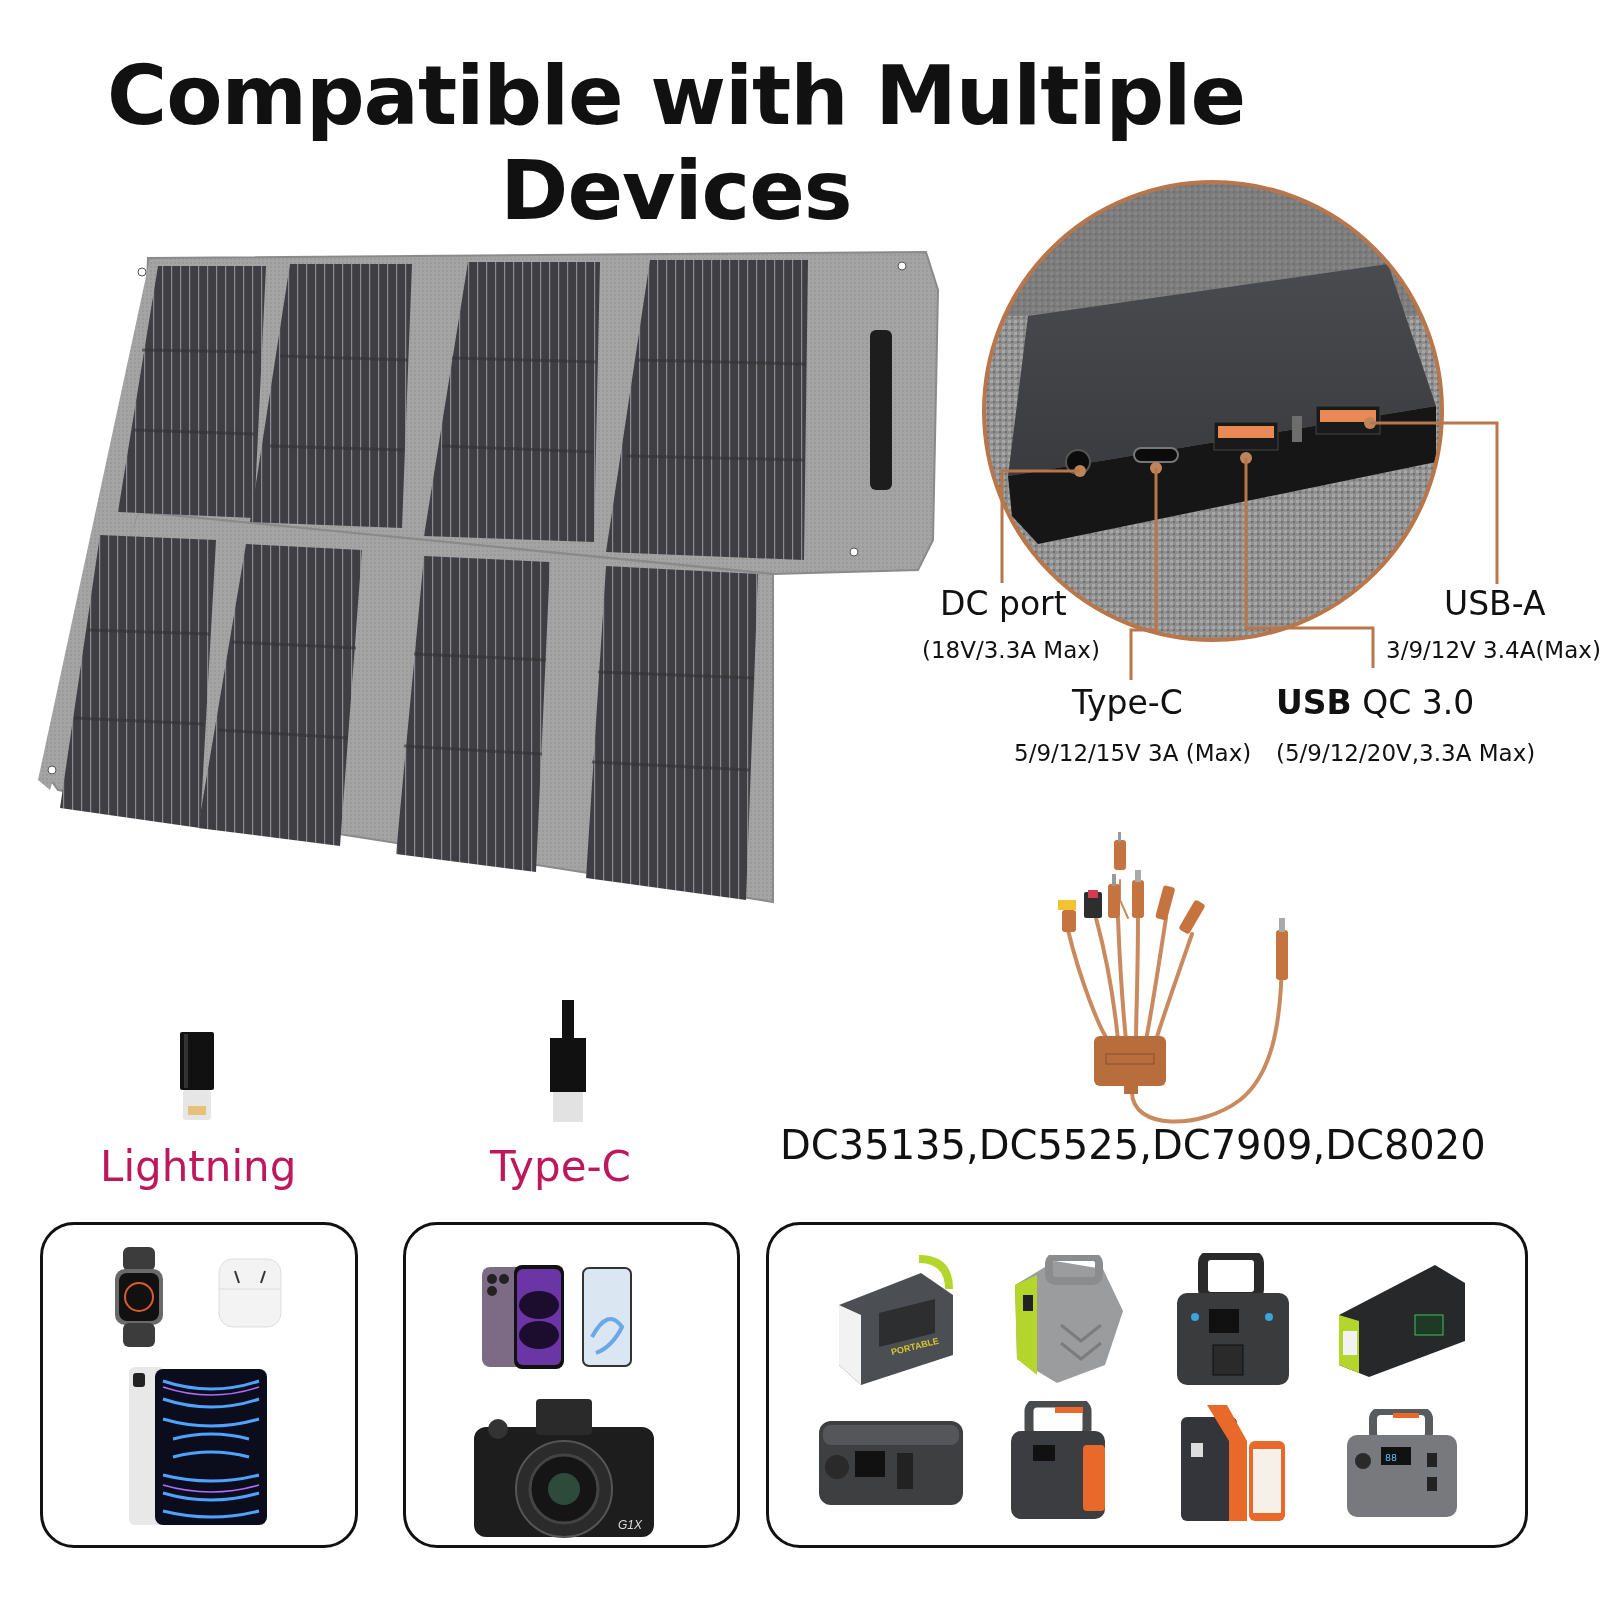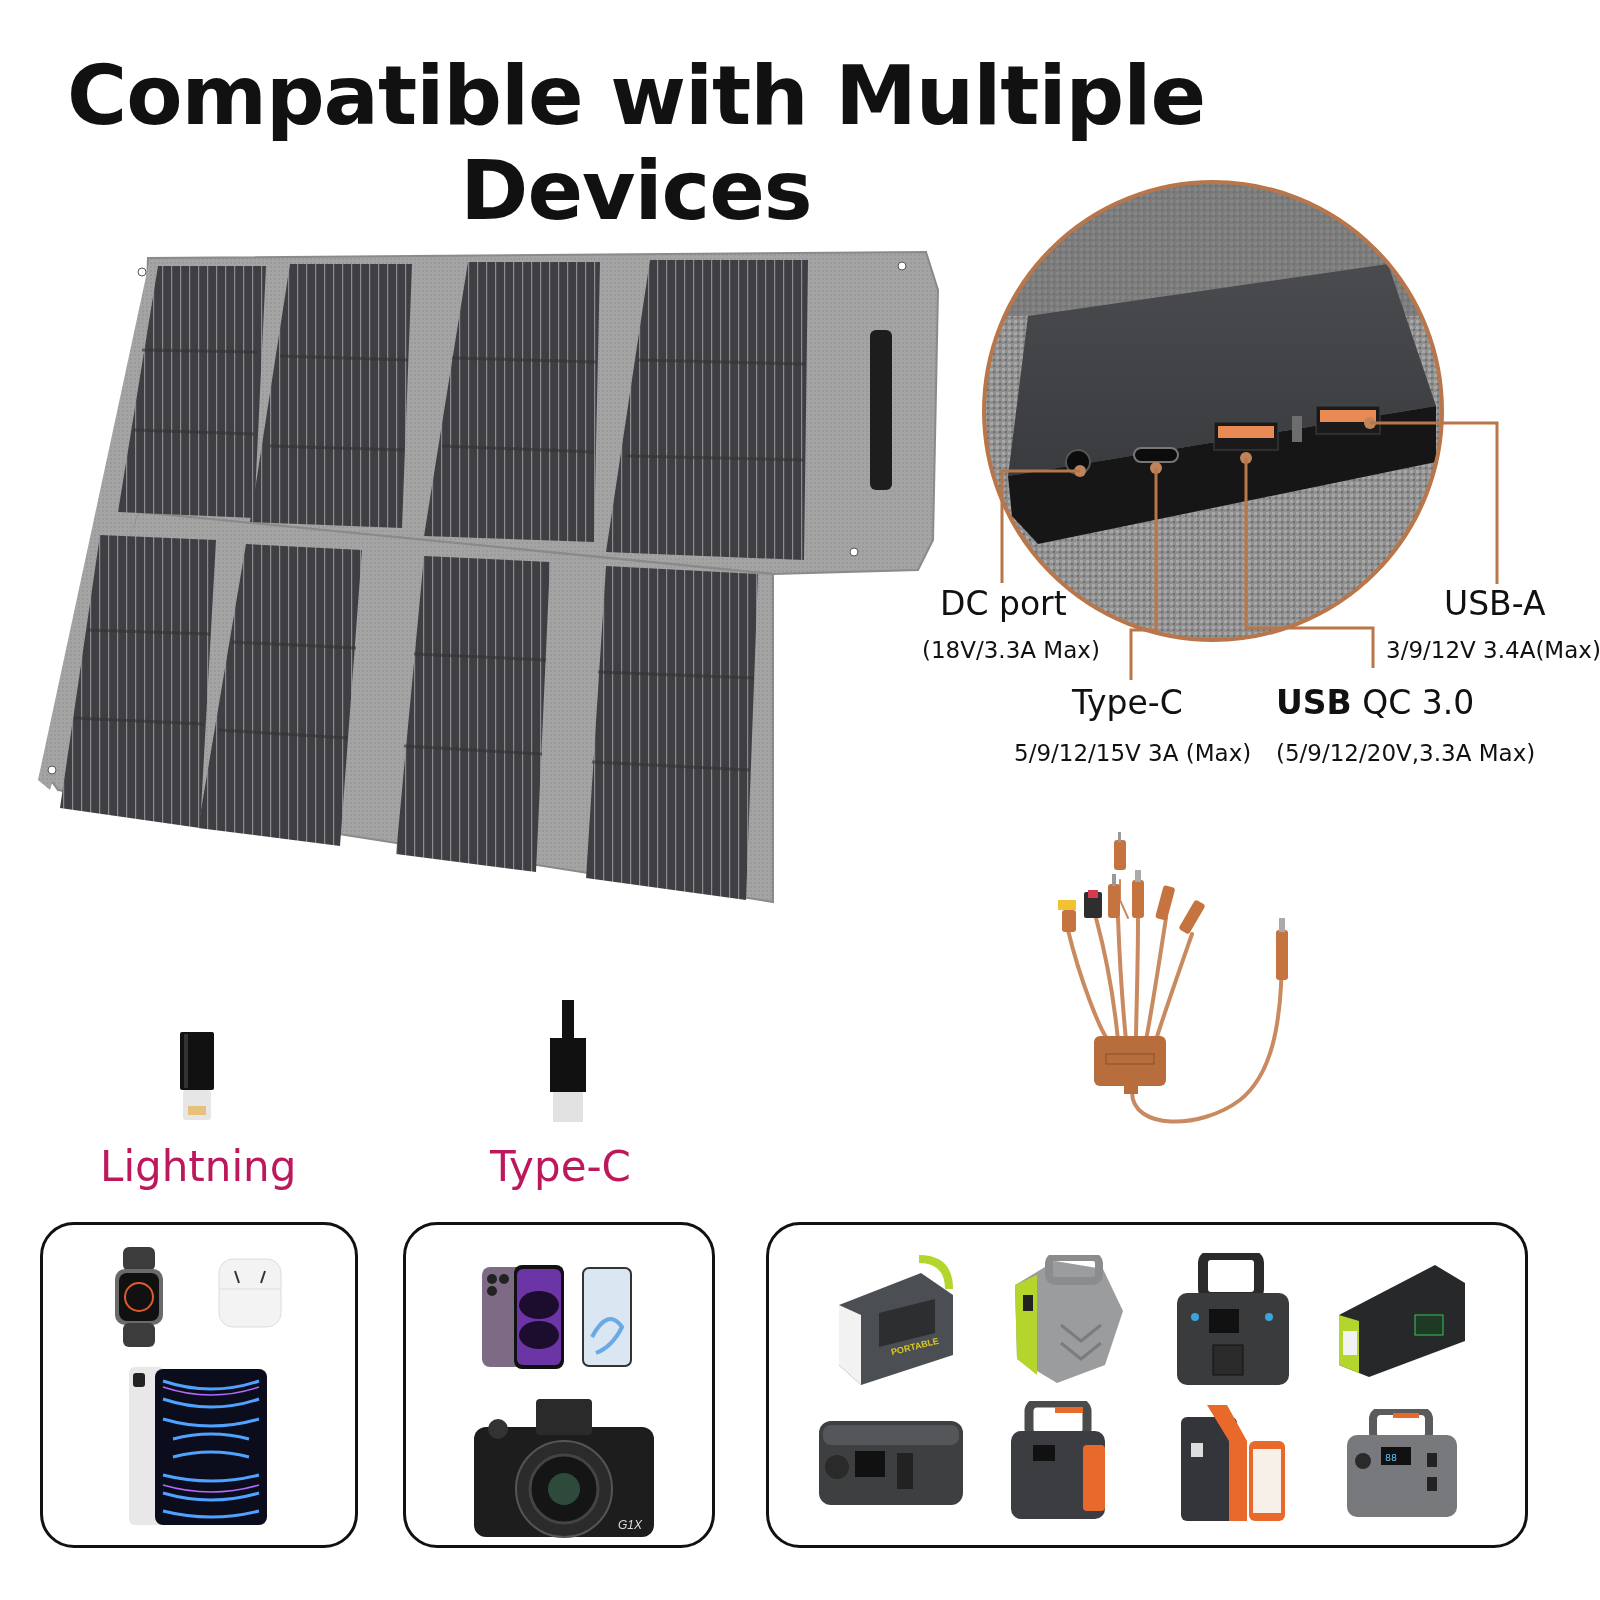--- a/index.html
+++ b/index.html
@@ -1,18 +1,18 @@
 <!DOCTYPE html>
 <html><head>
 <meta charset="utf-8">
 <style>
   html,body{margin:0;padding:0;background:#fff;}
   body{width:1600px;height:1600px;position:relative;overflow:hidden;font-family:"DejaVu Sans","Liberation Sans",sans-serif;color:#111;}
   .abs{position:absolute;}
-  .title{left:0;top:48px;width:1272px;text-align:center;font-size:82px;font-weight:bold;letter-spacing:-1px;color:#111;}
+  .title{left:0;top:48px;width:1272px;text-align:center;font-size:82px;font-weight:bold;letter-spacing:-1px;color:#111;padding-left:40px;}
   .lbl-main{font-size:33px;color:#111;white-space:nowrap;}
   .lbl-bold{font-weight:bold;}
   .lbl-sub{font-size:23px;color:#111;white-space:nowrap;}
   .box{border:3px solid #111;border-radius:34px;background:#fff;box-sizing:border-box;}
   .conn-label{font-size:42px;color:#be185d;white-space:nowrap;}
   .cable-text{font-size:40px;color:#111;line-height:47px;white-space:nowrap;}
   svg{display:block;}
 </style>
 </head>
 <body>
@@ -173,20 +173,21 @@
     <rect x="74" y="236" width="72" height="50" rx="6" fill="#b86d3c"></rect>
     <rect x="86" y="254" width="48" height="10" fill="none" stroke="#8a4f2a" stroke-width="1"></rect>
     <rect x="104" y="286" width="14" height="8" fill="#b86d3c"></rect>
 
     <rect x="256" y="130" width="12" height="50" rx="3" fill="#c6743f"></rect>
     <rect x="259" y="118" width="6" height="14" fill="#aaa"></rect>
   </svg>
 </div>
 
 <div class="abs cable-text" style="left:780px;top:1122px;">
+  <div>DC35135,DC5525,DC7909,DC8020</div>
 </div>
 
 <div class="abs" style="left:170px;top:1030px;width:50px;height:95px;">
   <svg width="50" height="95" viewBox="0 0 50 95">
     <rect x="10" y="2" width="34" height="58" rx="2" fill="#111"></rect>
     <rect x="14" y="4" width="4" height="54" fill="#333"></rect>
     <rect x="13" y="60" width="28" height="30" rx="3" fill="#e6e6e6"></rect>
     <rect x="18" y="76" width="18" height="9" fill="#e5c17a"></rect>
   </svg>
 </div>
@@ -232,21 +233,21 @@
       <path d="M34,126 Q82,140 130,126"></path>
         <path d="M34,144 Q82,156 130,144"></path>
     </g>
     <g stroke="#b06bff" stroke-width="1.5" fill="none">
       <path d="M34,20 Q82,36 130,20"></path>
         <path d="M34,118 Q82,132 130,118"></path>
     </g>
   </svg>
 </div>
 
-<div class="abs box" style="left:403px;top:1222px;width:312px;height:326px;">
+<div class="abs box" style="left:403px;top:1222px;width:337px;height:326px;">
   <svg class="abs" style="left:76px;top:40px;" width="82" height="104" viewBox="0 0 82 104">
     <rect x="0" y="2" width="50" height="100" rx="8" fill="#7d6b86"></rect>
     <circle cx="10" cy="14" r="5" fill="#222"></circle>
       <circle cx="22" cy="14" r="5" fill="#222"></circle>
       <circle cx="10" cy="26" r="5" fill="#222"></circle>
     <rect x="32" y="0" width="50" height="104" rx="8" fill="#111"></rect>
     <rect x="35" y="4" width="44" height="96" rx="6" fill="#6c35a6"></rect>
     <ellipse cx="57" cy="40" rx="20" ry="14" fill="#1c0c2e"></ellipse>
     <ellipse cx="57" cy="70" rx="20" ry="14" fill="#1c0c2e"></ellipse>
   </svg>

